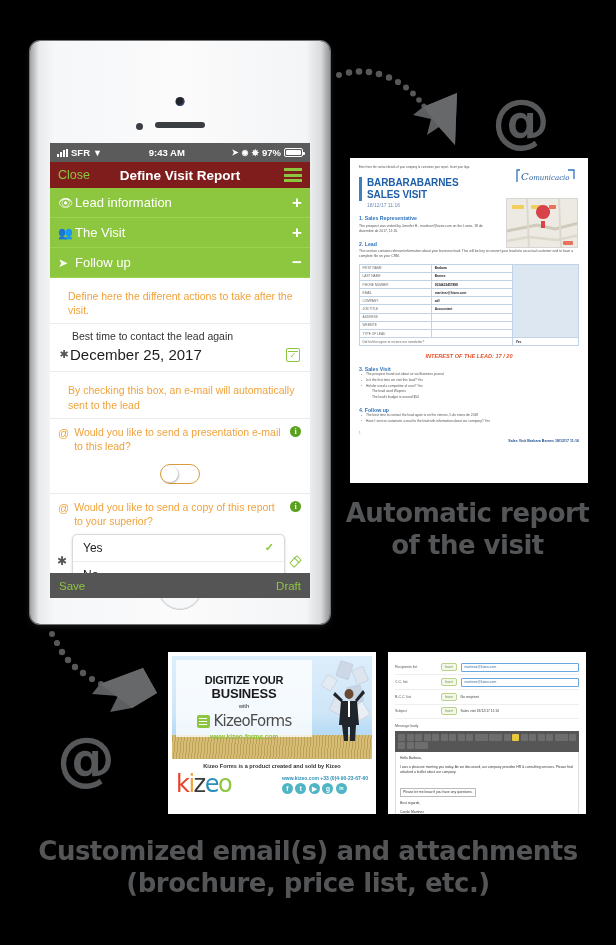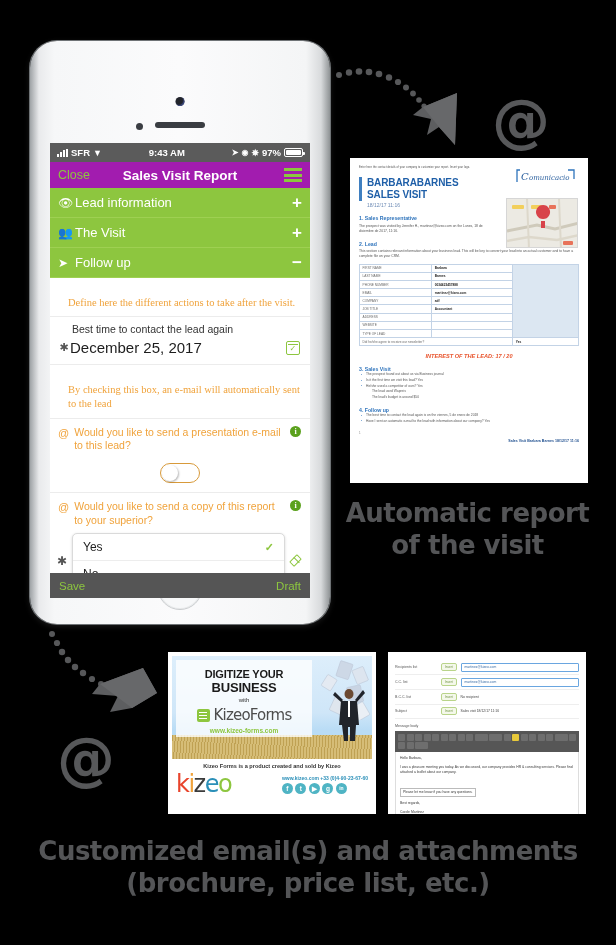--- a/index.html
+++ b/index.html
@@ -10,21 +10,21 @@
     position: relative;
     overflow: hidden;
   }
 
   
   #phone {
     position: absolute;
     left: 30px; top: 41px;
     width: 300px; height: 583px;
     background: linear-gradient(to right,#9fa3a6 0%, #e9eaec 3%, #f6f7f8 8%, #fbfbfc 50%, #f4f5f6 92%, #d8dadc 97%, #8f9395 100%);
-    border-radius: 27px;
+    border-radius: 10px;
     box-shadow: 0 0 0 1px #6f7376, 0 2px 6px rgba(255,255,255,0.12);
   }
   #phone-speaker {
     position: absolute; left: 50%; top: 81px;
     transform: translateX(-50%);
     width: 50px; height: 6px; border-radius: 3px;
     background: #3a3d42;
   }
   #phone-cam {
     position: absolute; left: 106px; top: 82px;
@@ -65,42 +65,42 @@
   .sig-bars i { display: block; width: 2px; background: #fff; }
   .sig-bars i:nth-child(1){height:3px} .sig-bars i:nth-child(2){height:5px}
   .sig-bars i:nth-child(3){height:7px} .sig-bars i:nth-child(4){height:8px}
   .batt { width: 19px; height: 9px; border: 1px solid #fff; border-radius: 2px;
           position: relative; padding: 1px; }
   .batt::after { content:""; position:absolute; right:-3px; top:3px; width:2px; height:3px; background:#fff; border-radius:0 1px 1px 0;}
   .batt span { display:block; height:100%; width:97%; background:#fff; border-radius:1px; }
 
   
   #navbar {
-    height: 26px; background: #a21caf; color: #fff;
+    height: 26px; background: #7f1d1d; color: #fff;
     display: flex; align-items: center; justify-content: space-between;
     padding: 0 8px; position: relative;
   }
   #navbar .nav-close { color: #8cc63e; font-size: 12.5px; }
   #navbar .nav-title { font-size: 13.5px; font-weight: bold; position:absolute; left:50%; transform:translateX(-50%); white-space:nowrap; }
   .burger { display:flex; flex-direction:column; gap:2.5px; }
   .burger i { display:block; width:18px; height:3px; background:#8cc63e; }
 
   
   .section-row {
     height: 30px; background: #8dc63f; color: #fff;
     display: flex; align-items: center; padding: 0 8px;
     font-size: 13px; border-bottom: 1px solid #9ed052;
   }
   .section-row .sec-icon { width: 17px; font-size: 12px; display:inline-block; }
   .section-row .sec-label { flex: 1; }
   .section-row .sec-toggle { font-size: 17px; font-weight: bold; line-height: 1; }
 
   
   #formbody { background: #fff; font-size: 10.5px; }
-  .fb-block { padding: 18px 10px 6px 18px; border-bottom: 1px solid #ececec; font-family: Liberation Serif, serif; }
+  .fb-block { padding: 11px 10px 6px 18px; border-bottom: 1px solid #ececec; }
   .help-text { color: #f0a33c; line-height: 1.35; font-size: 10.5px; }
   .field-label { color: #333; font-size: 10.5px; padding: 6px 10px 3px 22px; }
   .date-row { display:flex; align-items:center; padding: 1px 10px 8px 8px; border-bottom: 1px solid #ececec; position:relative;}
   .req-star { color:#555; font-size: 11px; width: 12px; flex: 0 0 12px; text-align:center; }
   .date-val { font-size: 15px; color:#1d1d1d; flex:1; }
   .cal-ico { width:14px; height:14px; border:1.4px solid #8dc63f; border-radius:2px; position:relative; }
   .cal-ico::before{content:"";position:absolute;left:1px;right:1px;top:2px;height:1.4px;background:#8dc63f;}
   .cal-ico::after{content:"\2713";position:absolute;left:2.5px;top:3.5px;font-size:8px;color:#8dc63f;line-height:1;}
 
   .q-row { display:flex; align-items:flex-start; gap:5px; padding: 7px 9px 5px 8px; }
@@ -198,21 +198,21 @@
     background:#fff; box-shadow:0 0 3px rgba(0,0,0,0.4);
     overflow:hidden; padding:4px;
   }
   .br-hero { position:relative; height:103px; background:linear-gradient(#ddeefb 0%, #cfe6f8 55%, #b9dcf5 72%); overflow:hidden;}
   .br-field { position:absolute; left:0; right:0; bottom:0; height:24px;
               background:linear-gradient(#c9ad5e, #b89a46);}
   .br-grass { position:absolute; left:0; right:0; bottom:0; height:24px;
               background:repeating-linear-gradient(95deg, #bfa153 0 1px, #d6bd77 1px 3px);}
   .br-panel { position:absolute; left:4px; top:4px; width:136px; bottom:22px;
               background:rgba(255,255,255,0.78); }
-  .br-t1 { text-align:center; font-size:11px; font-weight:bold; color:#1a1a1a; margin-top:8px; letter-spacing:-0.2px;}
+  .br-t1 { text-align:center; font-size:11px; font-weight:bold; color:#1a1a1a; margin-top:14px; letter-spacing:-0.2px;}
   .br-t2 { text-align:center; font-size:13px; font-weight:bold; color:#1a1a1a; letter-spacing:-0.2px;}
   .br-with { text-align:center; font-size:6px; color:#333; margin-top:2px; }
   .br-kf { display:flex; align-items:center; justify-content:center; gap:4px; margin-top:3px;}
   .br-kf-ico { width:13px; height:13px; background:#8dc63f; border-radius:2px; position:relative;}
   .br-kf-ico i { position:absolute; left:2px; display:block; width:8px; height:1.4px; background:#fff;}
   .br-kf-ico i:nth-child(1){top:3px} .br-kf-ico i:nth-child(2){top:6px} .br-kf-ico i:nth-child(3){top:9px}
   .br-kf-txt { font-size:15px; color:#4d4d4d; letter-spacing:-0.8px; font-family:"DejaVu Sans", sans-serif;}
   .br-url { text-align:center; font-size:6.5px; font-weight:bold; color:#8dc63f; margin-top:3px;}
   .br-man { position:absolute; right:6px; bottom:18px; width:34px; height:54px;}
   .br-papers { position:absolute; right:2px; top:4px; width:62px; height:60px;}
@@ -313,21 +313,21 @@
         <span style="font-size:9px;">✵</span>
         <span>97%</span>
         <span class="batt">
             <span></span>
           </span>
       </div>
     </div>
 
     <div id="navbar">
       <div class="nav-close">Close</div>
-      <div class="nav-title">Sales Visit Report</div>
+      <div class="nav-title">Define Visit Report</div>
       <div class="burger">
           <i></i>
           <i></i>
           <i></i>
         </div>
     </div>
 
     <div class="section-row">
       <span class="sec-icon">👁</span>
       <span class="sec-label">Lead information</span>

